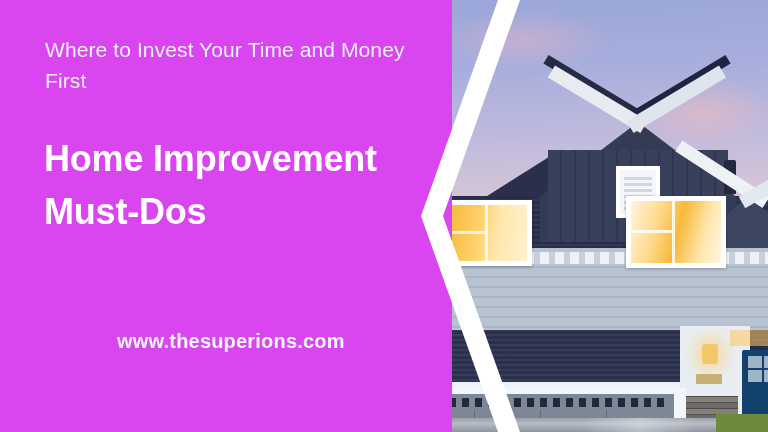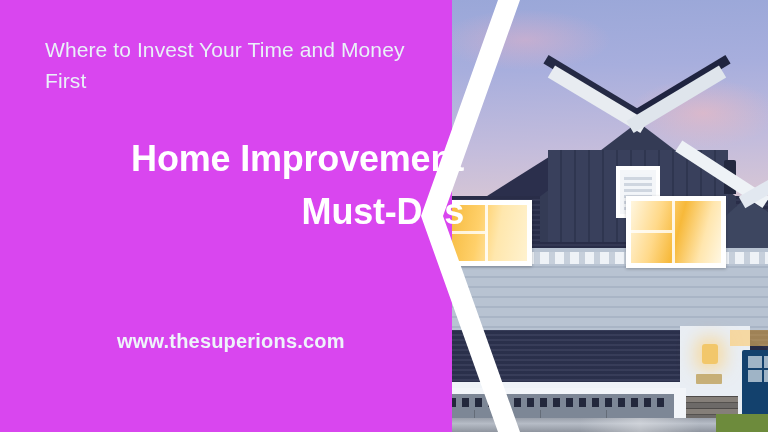--- a/index.html
+++ b/index.html
@@ -135,21 +135,21 @@
     clip-path:polygon(498px 0, 520px 0, 443px 216px, 520px 432px, 498px 432px, 421px 216px);
   }
 
   
   .subtitle{
     position:absolute;left:45px;top:34px;width:380px;
     color:#e9f1f8;font-size:21px;line-height:31px;font-weight:300;letter-spacing:.1px;
   }
   .headline{
     position:absolute;left:44px;top:132px;width:420px;
-    color:#ffffff;font-size:36px;line-height:53px;font-weight:700;letter-spacing:-.2px;text-align:right;
+    color:#ffffff;font-size:36px;line-height:53px;font-weight:700;letter-spacing:-.2px;
   }
   .site-url{
     position:absolute;left:117px;top:330px;
     color:#eef4fa;font-size:20px;font-weight:700;letter-spacing:.2px;
   }
 </style>
 </head>
 <body>
 
 <div id="stage">

